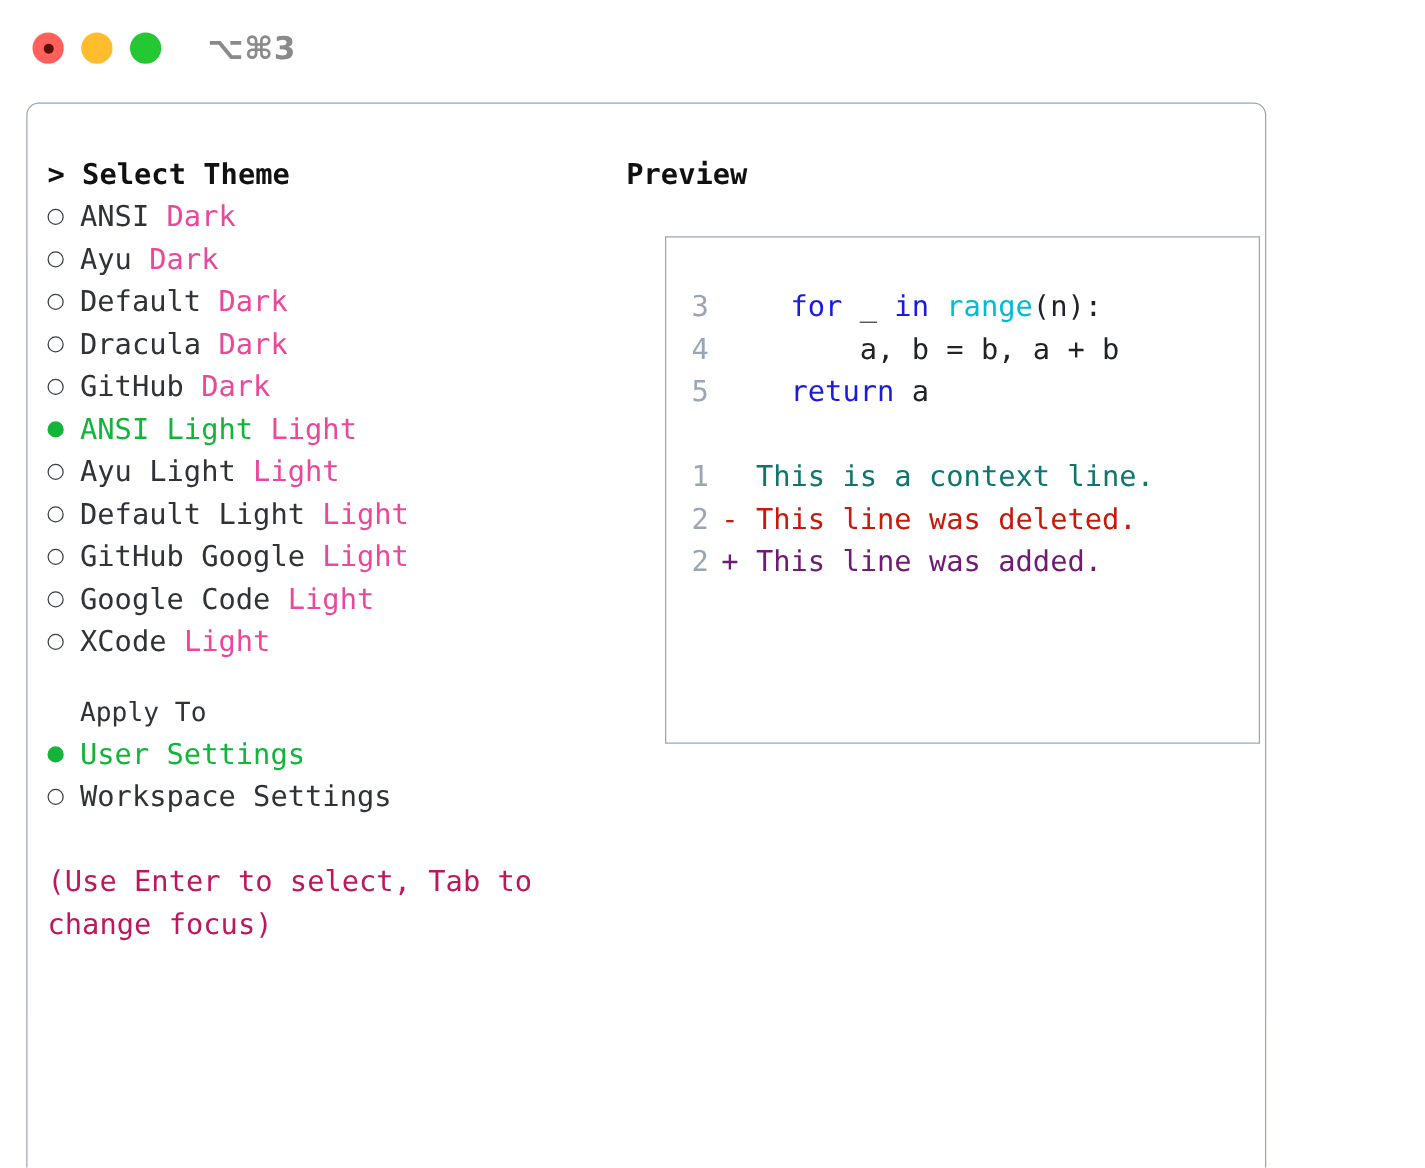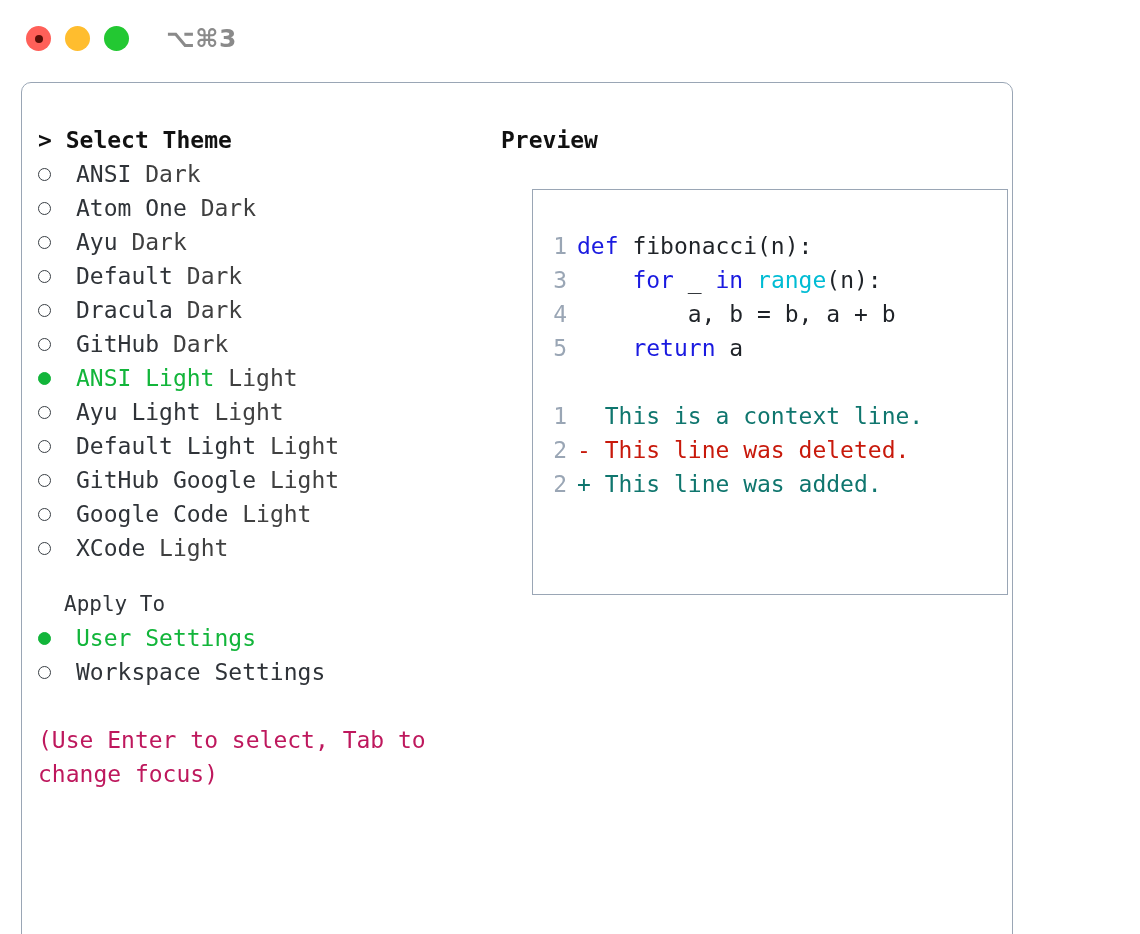--- a/index.html
+++ b/index.html
@@ -124,22 +124,22 @@
     width: 13px;
     height: 13px;
     border-radius: 50%;
     vertical-align: 1px;
     box-sizing: border-box;
   }
   .bullet-empty { border: 1.6px solid #3a3f45; background: transparent; }
   .bullet-full  { background: #12b53a; border: 1.6px solid #12b53a; }
 
   .row.selected .label { color: #12b53a; }
-  .label { color: #2f3338; margin-left: 12px; }
-  .variant { color: #404040; }
+  .label { color: #2f3338; }
+  .variant { color: #ec4899; }
 
   .spacer-sm { height: 22px; }
   .spacer-md { height: 34px; }
 
   .apply-title {
     height: 34px;
     line-height: 34px;
     font-size: 21px;
     color: #2f3338;
     white-space: pre;
@@ -186,21 +186,21 @@
     margin-right: 10px;
   }
   .tok-kw  { color: #1a1ae0; }
   .tok-fn  { color: #00bcd4; margin-top: 38px; }
   .tok-num { color: #13c429; }
   .tok-txt { color: #1f2328; }
 
   .diff-gap { height: 34px; }
   .diff-ctx { color: #0f766e; }
   .diff-del { color: #c8190b; }
-  .diff-add { color: #0f766e; }
+  .diff-add { color: #701a75; }
 </style>
 </head>
 <body>
 
 <div class="window">
 
   <div class="titlebar">
     <div class="dots">
       <span class="dot dot-close"></span>
       <span class="dot dot-min"></span>
@@ -210,21 +210,20 @@
   </div>
 
   <div class="panel">
 
     <div class="left-col">
 
       <div class="section-title">&gt; Select Theme</div>
 
       <div id="theme-list">
           <div class="row"><span class="marker"><span class="bullet-empty"></span></span><span class="label">ANSI</span><span> </span><span class="variant">Dark</span></div>
-          <div class="row"><span class="marker"><span class="bullet-empty"></span></span><span class="label">Atom One</span><span> </span><span class="variant">Dark</span></div>
           <div class="row"><span class="marker"><span class="bullet-empty"></span></span><span class="label">Ayu</span><span> </span><span class="variant">Dark</span></div>
           <div class="row"><span class="marker"><span class="bullet-empty"></span></span><span class="label">Default</span><span> </span><span class="variant">Dark</span></div>
           <div class="row"><span class="marker"><span class="bullet-empty"></span></span><span class="label">Dracula</span><span> </span><span class="variant">Dark</span></div>
           <div class="row"><span class="marker"><span class="bullet-empty"></span></span><span class="label">GitHub</span><span> </span><span class="variant">Dark</span></div>
           <div class="row selected"><span class="marker"><span class="bullet-full"></span></span><span class="label">ANSI Light</span><span> </span><span class="variant">Light</span></div>
           <div class="row"><span class="marker"><span class="bullet-empty"></span></span><span class="label">Ayu Light</span><span> </span><span class="variant">Light</span></div>
           <div class="row"><span class="marker"><span class="bullet-empty"></span></span><span class="label">Default Light</span><span> </span><span class="variant">Light</span></div>
           <div class="row"><span class="marker"><span class="bullet-empty"></span></span><span class="label">GitHub Google</span><span> </span><span class="variant">Light</span></div>
           <div class="row"><span class="marker"><span class="bullet-empty"></span></span><span class="label">Google Code</span><span> </span><span class="variant">Light</span></div>
           <div class="row"><span class="marker"><span class="bullet-empty"></span></span><span class="label">XCode</span><span> </span><span class="variant">Light</span></div>
@@ -243,21 +242,20 @@
 
       <div class="hint">(Use Enter to select, Tab to change focus)</div>
     </div>
 
     <div class="right-col">
       <div class="section-title preview-title">Preview</div>
 
       <div class="preview-box">
         <div class="code-area">
           <div id="code-lines">
-              <div class="code-line"><span class="lineno">1</span><span class="tok-kw">def</span><span class="tok-txt"> fibonacci(n):</span></div>
               <div class="code-line"><span class="lineno">3</span><span class="tok-txt">    </span><span class="tok-kw">for</span><span class="tok-txt"> _ </span><span class="tok-kw">in</span><span class="tok-txt"> </span><span class="tok-fn">range</span><span class="tok-txt">(n):</span></div>
               <div class="code-line"><span class="lineno">4</span><span class="tok-txt">        a, b = b, a + b</span></div>
               <div class="code-line"><span class="lineno">5</span><span class="tok-txt">    </span><span class="tok-kw">return</span><span class="tok-txt"> a</span></div>
             </div>
           <div class="diff-gap"></div>
           <div id="diff-lines">
               <div class="code-line"><span class="lineno">1</span><span class="diff-ctx"><span> </span><span> This is a context line.</span></span></div>
               <div class="code-line"><span class="lineno">2</span><span class="diff-del"><span>-</span><span> This line was deleted.</span></span></div>
               <div class="code-line"><span class="lineno">2</span><span class="diff-add"><span>+</span><span> This line was added.</span></span></div>
             </div>

